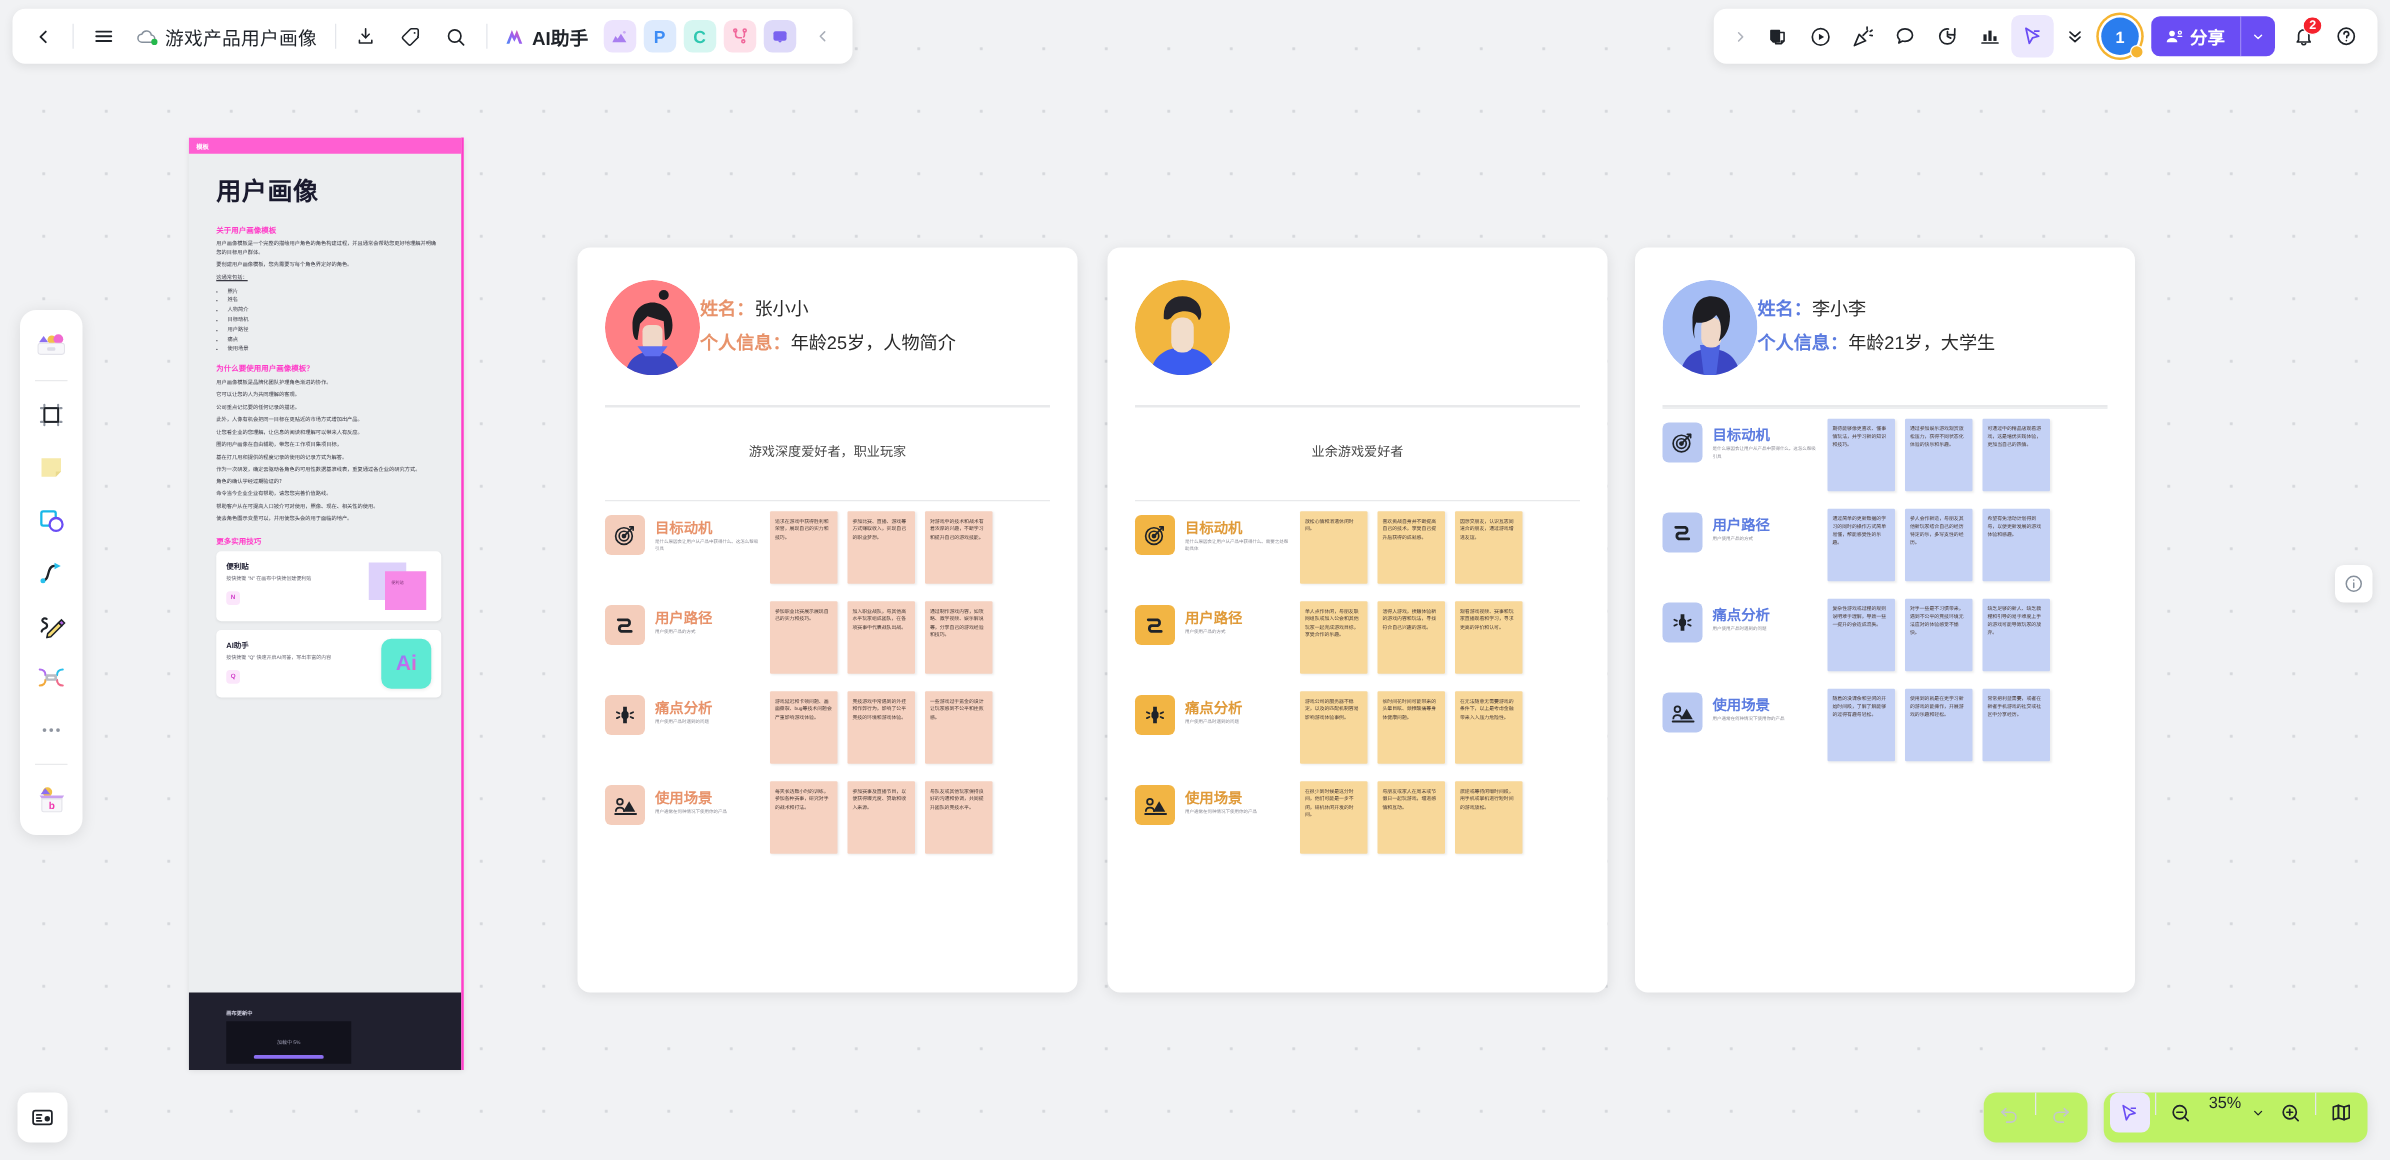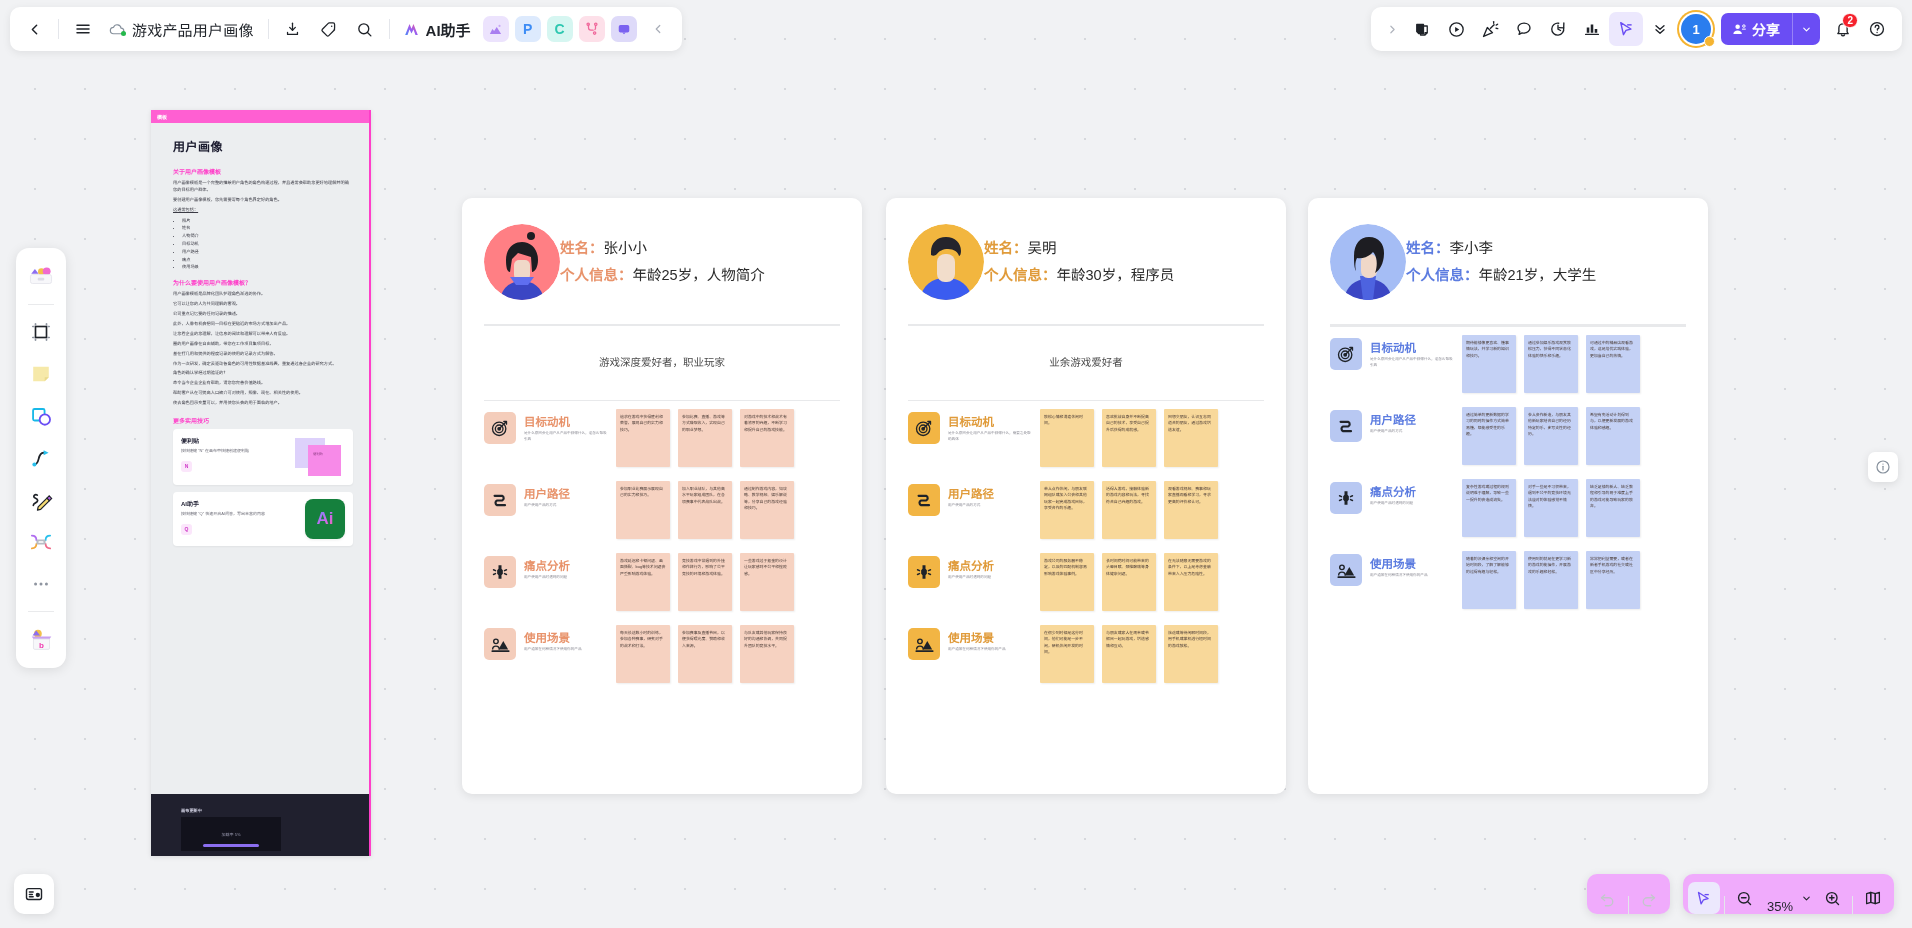--- a/index.html
+++ b/index.html
@@ -112,23 +112,23 @@
   .info-btn {
     position: absolute; right: 14px; top: 452px;
     width: 30px; height: 30px; border-radius: 7px; background: #fff;
     box-shadow: 0 2px 8px rgba(0,0,0,.10); cursor: pointer;
     display: flex; align-items: center; justify-content: center; z-index: 35;
   }
 
   
   .zoombar-group { position: absolute; right: 18px; bottom: 14px; display: flex; gap: 13px; z-index: 35; }
   .zb-pill {
-    height: 40px; background: #f0abfc; border-radius: 10px;
+    height: 40px; background: #bef264; border-radius: 10px;
     box-shadow: 0 2px 10px rgba(0,0,0,.10);
-    display: flex; align-items: flex-end; padding: 0 5px;
+    display: flex; align-items: flex-start; padding: 0 5px;
   }
   .zb-btn {
     width: 32px; height: 32px; border-radius: 7px; cursor: pointer;
     display: flex; align-items: center; justify-content: center; color: #1f2329;
   }
   .zb-btn.disabled { color: #c3c6cc; cursor: default; }
   .zb-btn.active { background: #ece8fd; color: #6a4df4; }
   .zb-sep { width: 1px; height: 18px; background: #e4e6eb; margin: 0 4px; }
   .zoom-val {
     font-size: 13px; color: #1f2329; padding: 0 3px 0 6px;
@@ -140,21 +140,21 @@
     position: absolute; left: 151px; top: 110px; width: 220px; height: 746px;
     background: #eceef0; box-shadow: 0 1px 5px rgba(0,0,0,.10);
     border-right: 2px solid #ff3ec9; overflow: hidden;
   }
   .tpl-head {
     height: 13px; background: #ff5fd2; display: flex; align-items: center;
     padding-left: 6px; color: #fff; font-size: 5px; font-weight: 700;
   }
   .tpl-body { padding: 14px 16px 0 22px; }
   .tpl-h1 {
-    font-size: 12px; font-weight: 700; color: #1a1a2e; position: relative;
+    font-size: 20px; font-weight: 700; color: #1a1a2e; position: relative;
     display: inline-block; margin-bottom: 13px; letter-spacing: .5px;
   }
   .tpl-h1::before {
     content: ""; position: absolute; left: -8px; top: -1px;
     width: 28px; height: 19px; background: #f48fe0; border-radius: 3px; z-index: -1;
   }
   .tpl-sec { font-size: 6px; font-weight: 700; color: #ff3ec9; margin: 0 0 4px; }
   .tpl-p { font-size: 4.2px; color: #3a3a44; line-height: 1.65; margin-bottom: 3px; }
   .tpl-u { text-decoration: underline; }
   .tpl-ul { margin: 1px 0 7px 9px; }
@@ -170,21 +170,21 @@
     color: #d03bc8; font-size: 5px; font-weight: 700;
     display: flex; align-items: center; justify-content: center;
   }
   .tip-art { width: 52px; height: 42px; position: relative; flex: 0 0 auto; }
   .tip-art .s1 { position: absolute; left: 2px; top: 2px; width: 30px; height: 30px; background: #ddd1fb; }
   .tip-art .s2 {
     position: absolute; left: 15px; top: 9px; width: 33px; height: 31px; background: #f78ae8;
     font-size: 3.3px; color: #8a3b80; padding: 6px 5px;
   }
   .tip-ai {
-    width: 40px; height: 40px; border-radius: 8px; background: #15803d;
+    width: 40px; height: 40px; border-radius: 8px; background: #5eead4;
     display: flex; align-items: center; justify-content: center; flex: 0 0 auto;
     box-shadow: 0 1px 3px rgba(0,0,0,.08);
   }
   .tpl-foot {
     position: absolute; left: 0; bottom: 0; width: 100%; height: 62px;
     background: #20202e; padding: 13px 0 0 30px;
   }
   .tpl-foot-t { font-size: 4.2px; color: #cfcfe0; margin-bottom: 4px; font-weight: 700; }
   .tpl-foot-box { width: 100px; background: #12121c; padding: 5px 0 4px; text-align: center; }
   .tpl-foot-box span { font-size: 4px; color: #9a9ab0; }
@@ -397,24 +397,20 @@
         </div>
       </div>
       <div class="pcard c2">
         <div class="p-head">
           <div class="p-av"><svg viewBox="0 0 76 76" width="76" height="76">
               <circle cx="38" cy="38" r="38" fill="#f2b63f"></circle>
               <path d="M12 76c2-15 12-22 26-22s24 7 26 22z" fill="#3b5cf0"></path>
               <rect x="29" y="30" width="18" height="28" rx="8" fill="#f2ddcb"></rect>
               <path d="M23 28c0-9 6-15 15-15s15 6 15 14c0 3-1 5-2 5-1-4-5-7-11-7-5 0-9 2-11 5-2 2-4 2-6 1z" fill="#24242c"></path>
             </svg></div>
-          <div>
-            <div class="p-line"><span class="p-k" style="color:#e09b3a">姓名：</span><span>吴明</span></div>
-            <div class="p-line"><span class="p-k" style="color:#e09b3a">个人信息：</span><span>年龄30岁，程序员</span></div>
-          </div>
         </div>
         <div class="p-divider"></div>
         <div class="p-desc center">业余游戏爱好者</div>
         <div class="p-divider2"></div>
         <div class="prow">
           <div class="pr-ico" style="background:#f2b544">
             <svg width="20" height="20" viewBox="0 0 24 24" fill="none" stroke="#1f2329" stroke-width="1.6">
               <circle cx="11" cy="13" r="8"></circle>
               <circle cx="11" cy="13" r="4.6"></circle>
               <circle cx="11" cy="13" r="1.5" fill="#1f2329"></circle>

